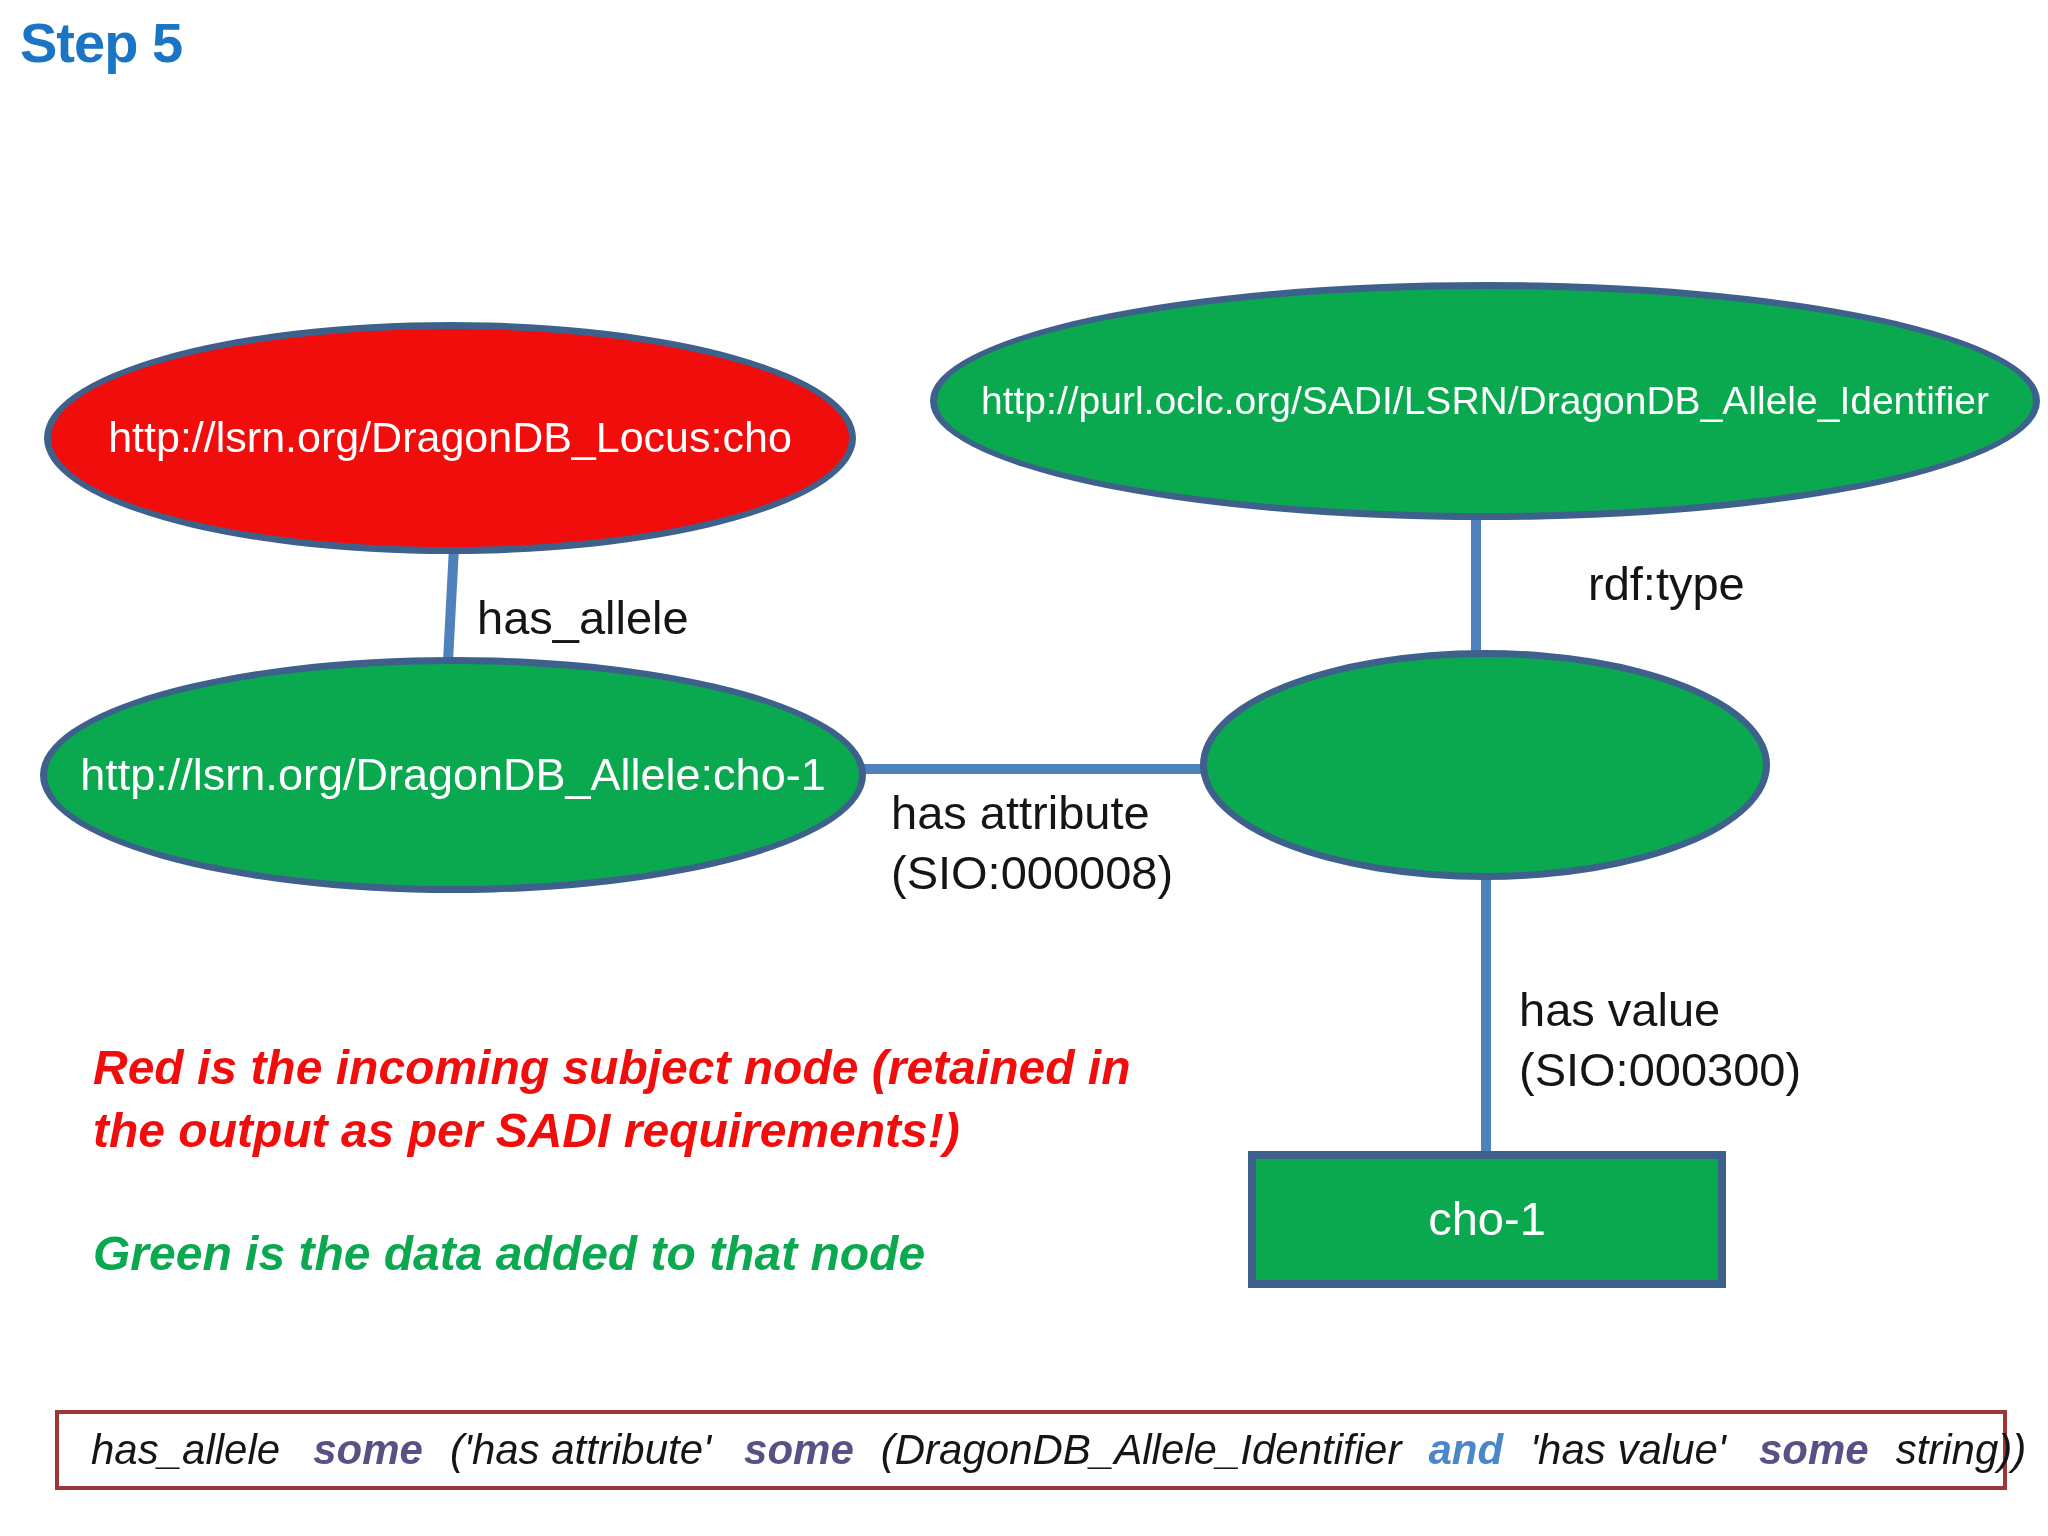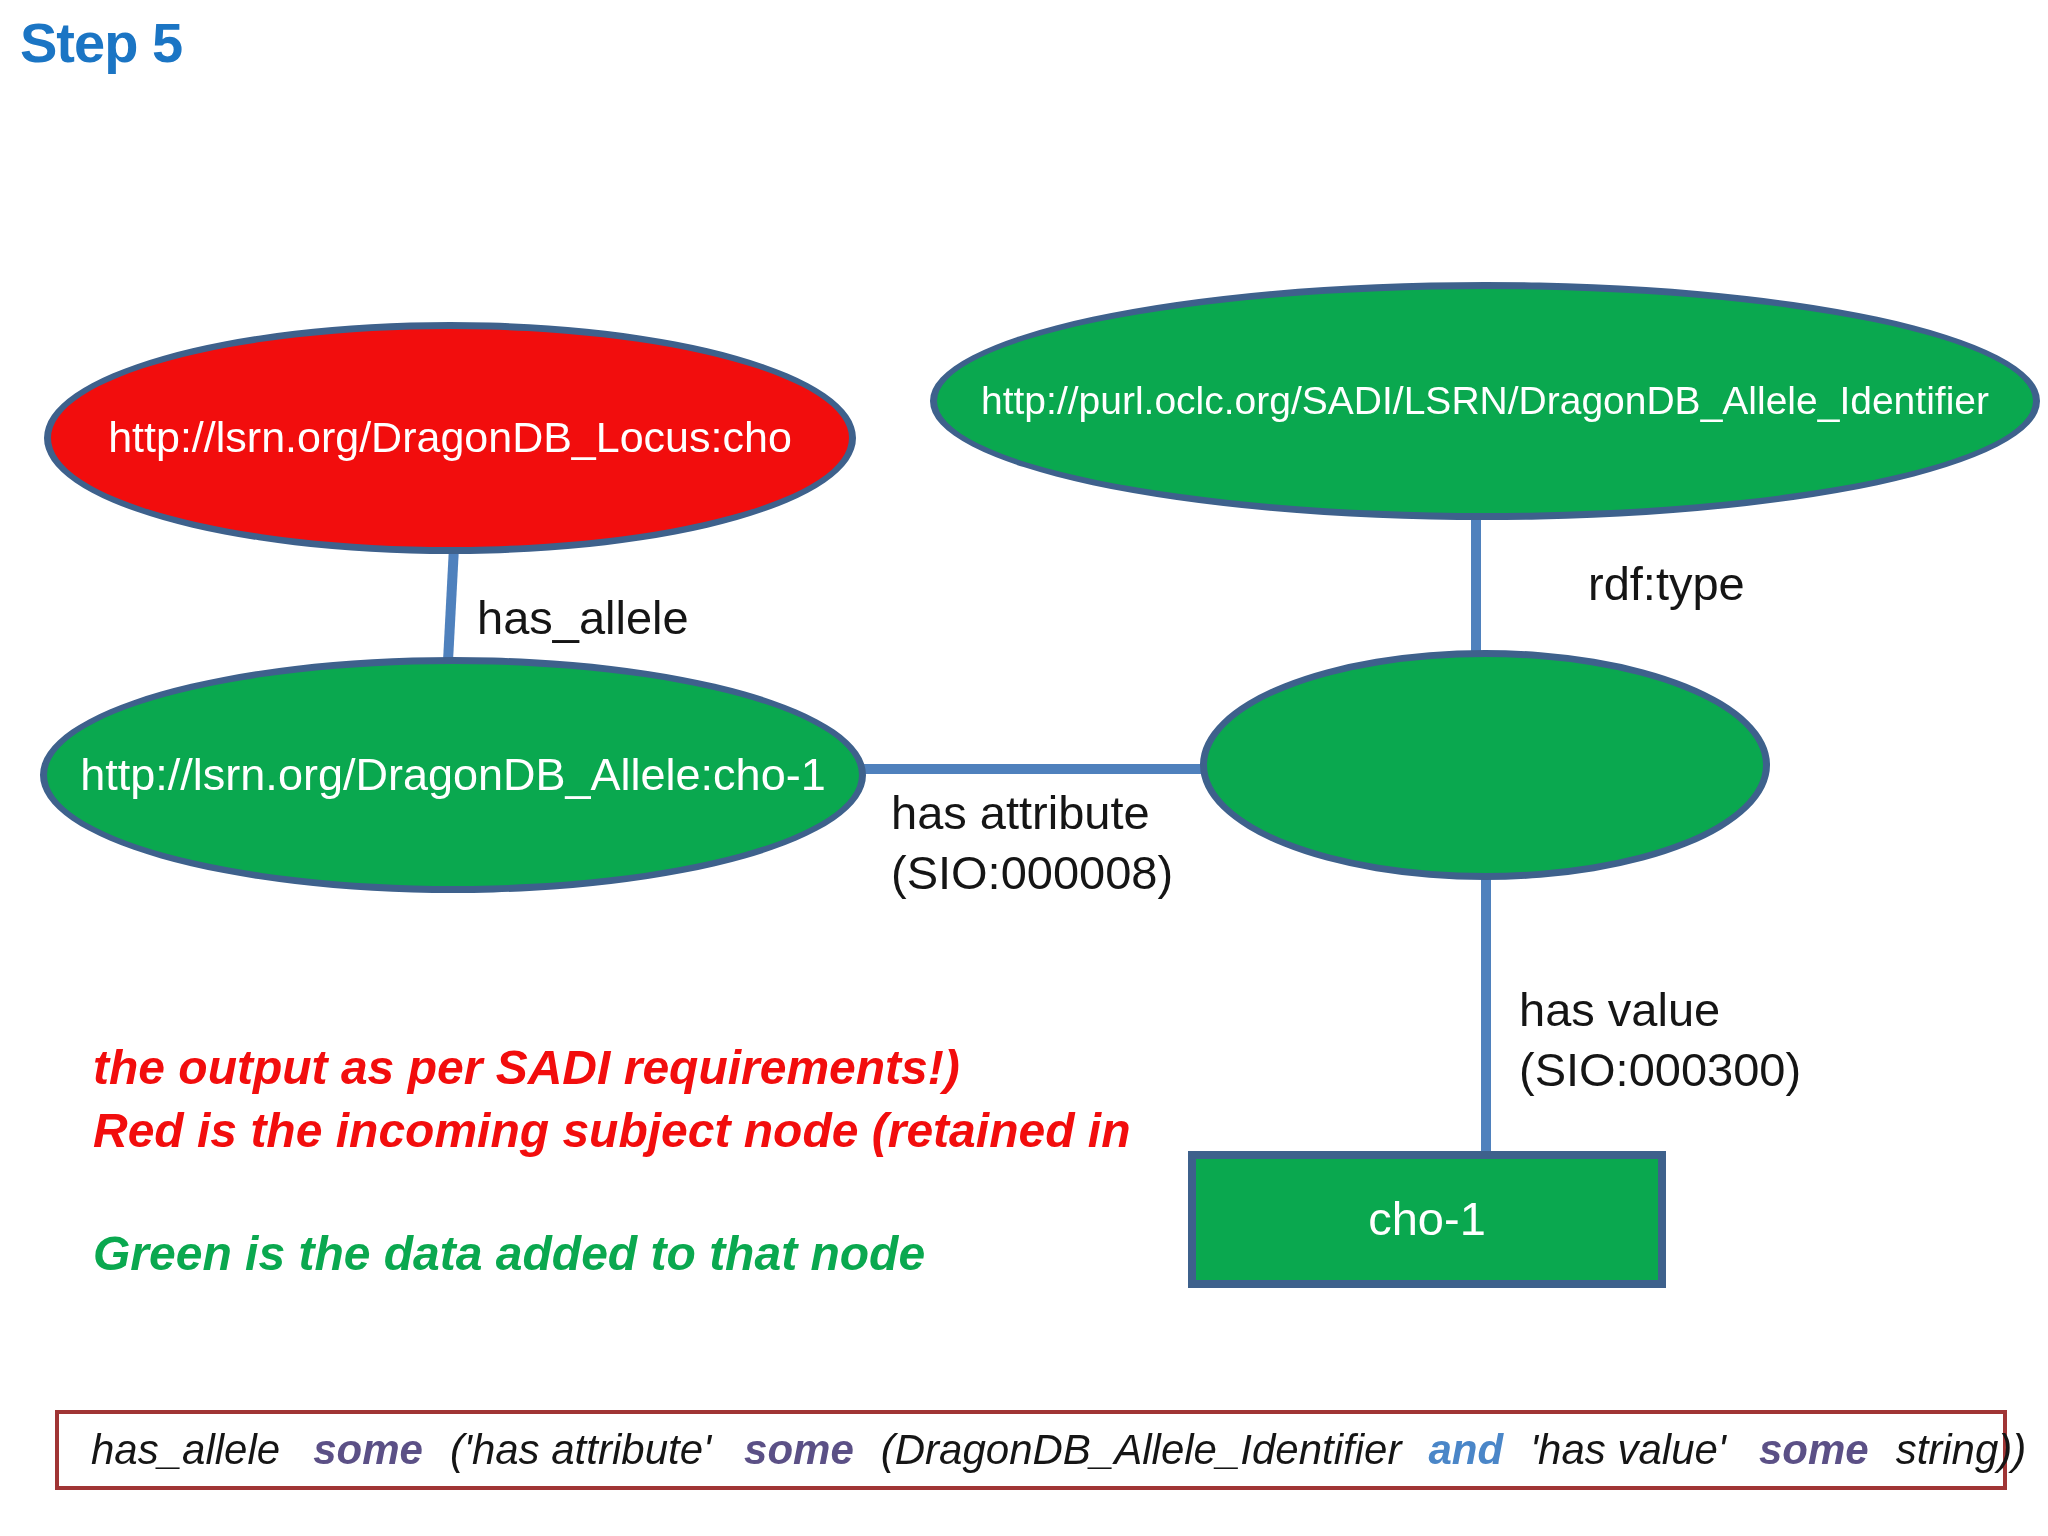--- a/index.html
+++ b/index.html
@@ -30,21 +30,21 @@
   }
   .node-allele{
     left:40px;top:657px;width:826px;height:236px;
     background:var(--added-node-fill,#0aa84f);font-size:45px;align-items:center;
   }
   .node-blank{
     left:1200px;top:650px;width:570px;height:230px;
     background:var(--added-node-fill,#0aa84f);
   }
   .node-value{
-    left:1188px;top:1151px;width:478px;height:137px;
+    left:1248px;top:1151px;width:478px;height:137px;
     background:var(--added-node-fill,#0aa84f);
     border:8px solid var(--node-border,#3e618c);font-size:47px;
   }
   .edge-line{position:absolute;background:var(--connector,#4f81bd);}
   .line-has-allele{left:449px;top:547px;width:10px;height:118px;transform:rotate(3deg);transform-origin:top center;}
   .line-rdf-type{left:1471px;top:514px;width:10px;height:142px;}
   .line-has-attribute{left:860px;top:764px;width:344px;height:10px;}
   .line-has-value{left:1481px;top:874px;width:10px;height:282px;}
   .edge-label{position:absolute;color:#151515;font-size:47px;line-height:60px;white-space:nowrap;}
   .lbl-has-allele{left:477px;top:588px;}
@@ -97,22 +97,22 @@
   <div class="edge-label lbl-has-attribute">
     <div>has attribute</div>
     <div>(SIO:000008)</div>
   </div>
   <div class="edge-label lbl-has-value">
     <div>has value</div>
     <div>(SIO:000300)</div>
   </div>
 
   <div class="note note-red">
+    <div>Red is the incoming subject node (retained in</div>
     <div>the output as per SADI requirements!)</div>
-    <div>Red is the incoming subject node (retained in</div>
   </div>
   <div class="note note-green">Green is the data added to that node</div>
 
   <div class="expr-box">
     <div style="display:flex;align-items:baseline;">
         <span class="seg seg-plain">has_allele</span>
         <span class="seg seg-quantifier">some</span>
         <span class="seg seg-plain">('has attribute'</span>
         <span class="seg seg-quantifier">some</span>
         <span class="seg seg-plain">(DragonDB_Allele_Identifier</span>

